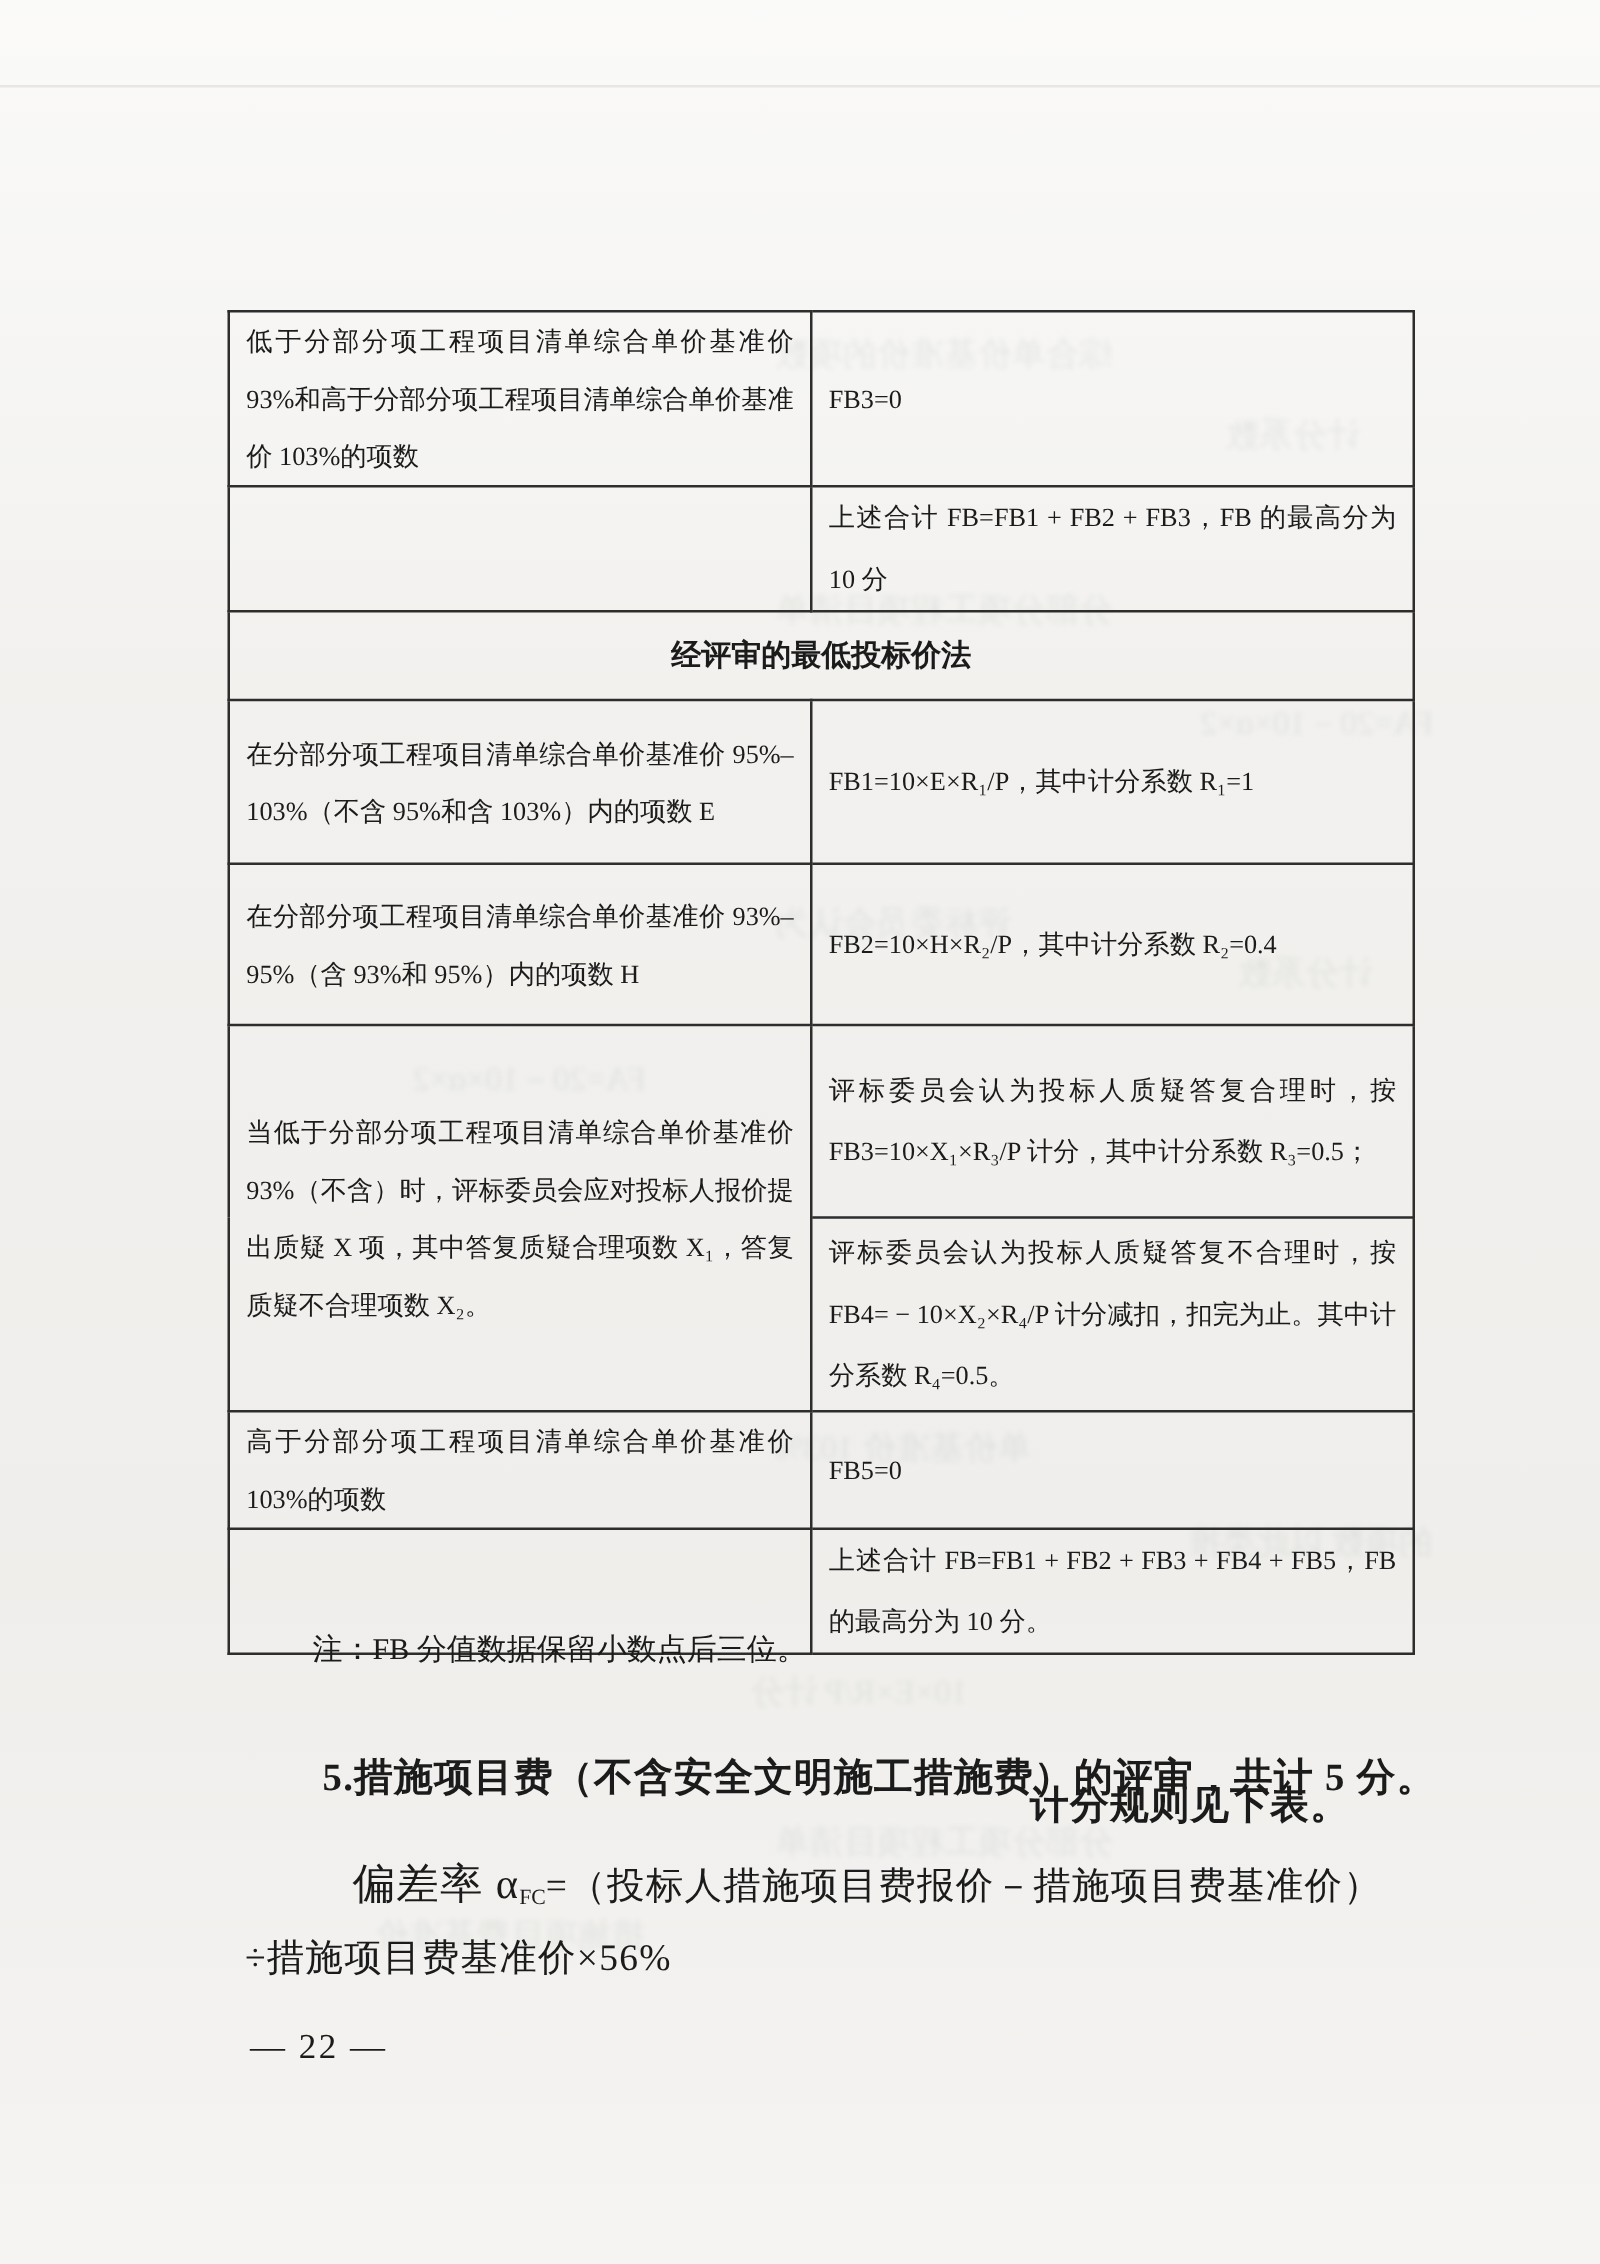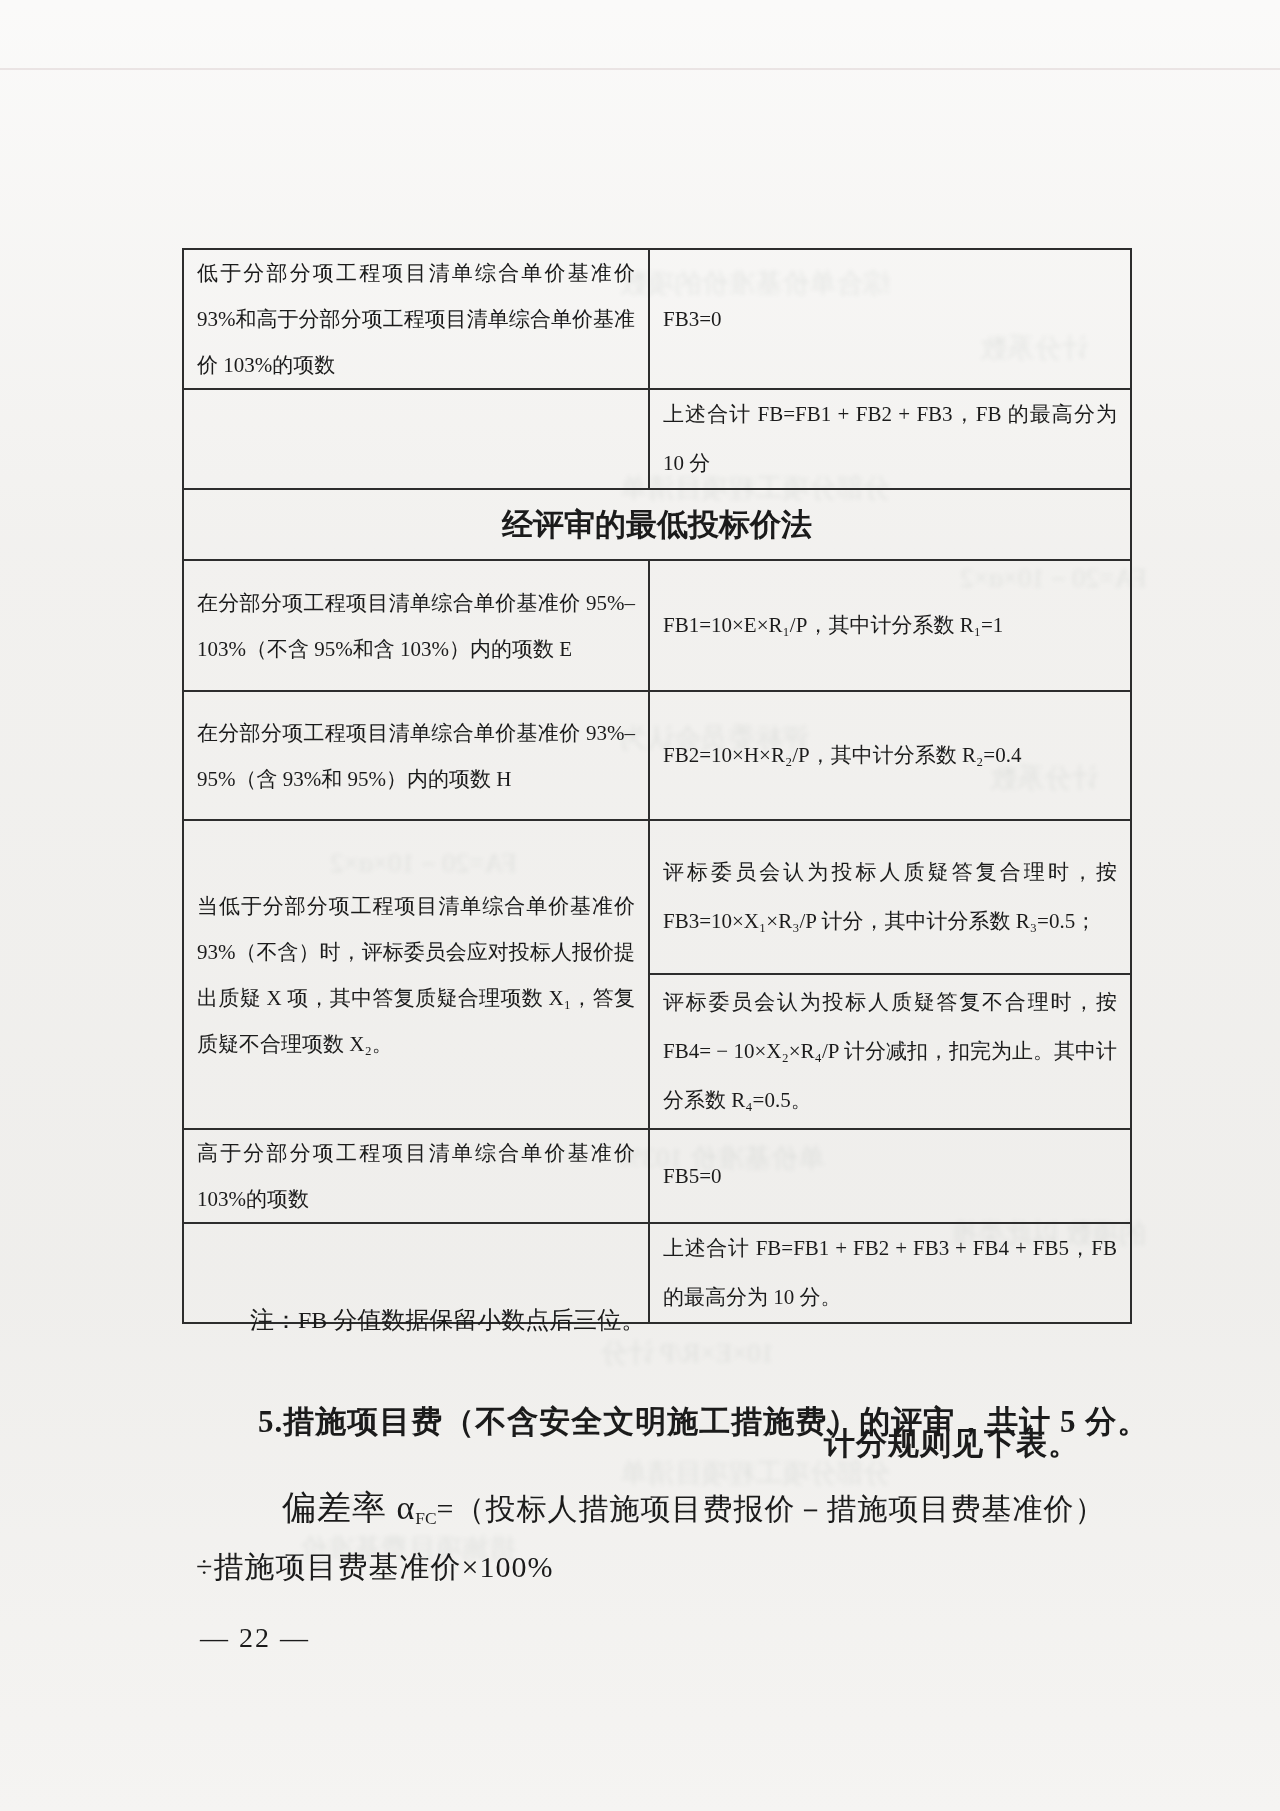--- a/index.html
+++ b/index.html
@@ -30,21 +30,21 @@
   table.eval td{
     border:2px solid #2d2d2d;
     vertical-align:middle;
     font-size:21px;line-height:46px;
     padding:0 13px;
     text-align:justify;
     word-break:break-word;
   }
   table.eval td.right-cell{line-height:49px;border-radius:25px;}
   table.eval tr.hdr td{
-    text-align:center;font-weight:700;font-size:31px;padding:4px 0;
+    text-align:center;font-weight:700;font-size:24px;padding:4px 0;
   }
   
   .note{
     position:absolute;left:250px;top:1302px;width:860px;
     font-size:24px;line-height:36px;
   }
   .sec5-line1{
     position:absolute;left:258px;top:1360px;width:900px;
     font-size:31px;font-weight:700;line-height:44px;letter-spacing:1px;margin-top:40px;
   }
@@ -136,15 +136,15 @@
   </tr>
 </tbody>
   </table>
 
 <div class="note">注：FB 分值数据保留小数点后三位。</div>
 
 <div class="sec5-line1">5.措施项目费（不含安全文明施工措施费）的评审，共计 5 分。</div>
 <div class="sec5-line2">计分规则见下表。</div>
 
 <div class="formula-1"><span class="alpha">偏差率 α</span><span class="subsc">FC</span><span>=（投标人措施项目费报价－措施项目费基准价）</span></div>
-<div class="formula-2">÷措施项目费基准价×100%</div>
+<div class="formula-2">÷措施项目费基准价×56%</div>
 
 <div class="page-number">— 22 —</div>
 
 </body></html>

